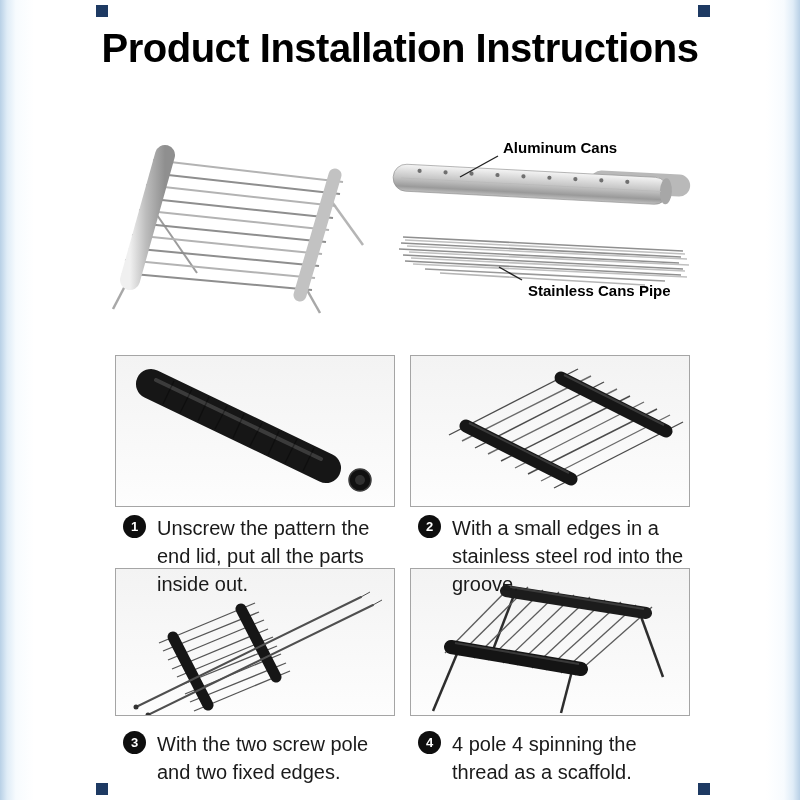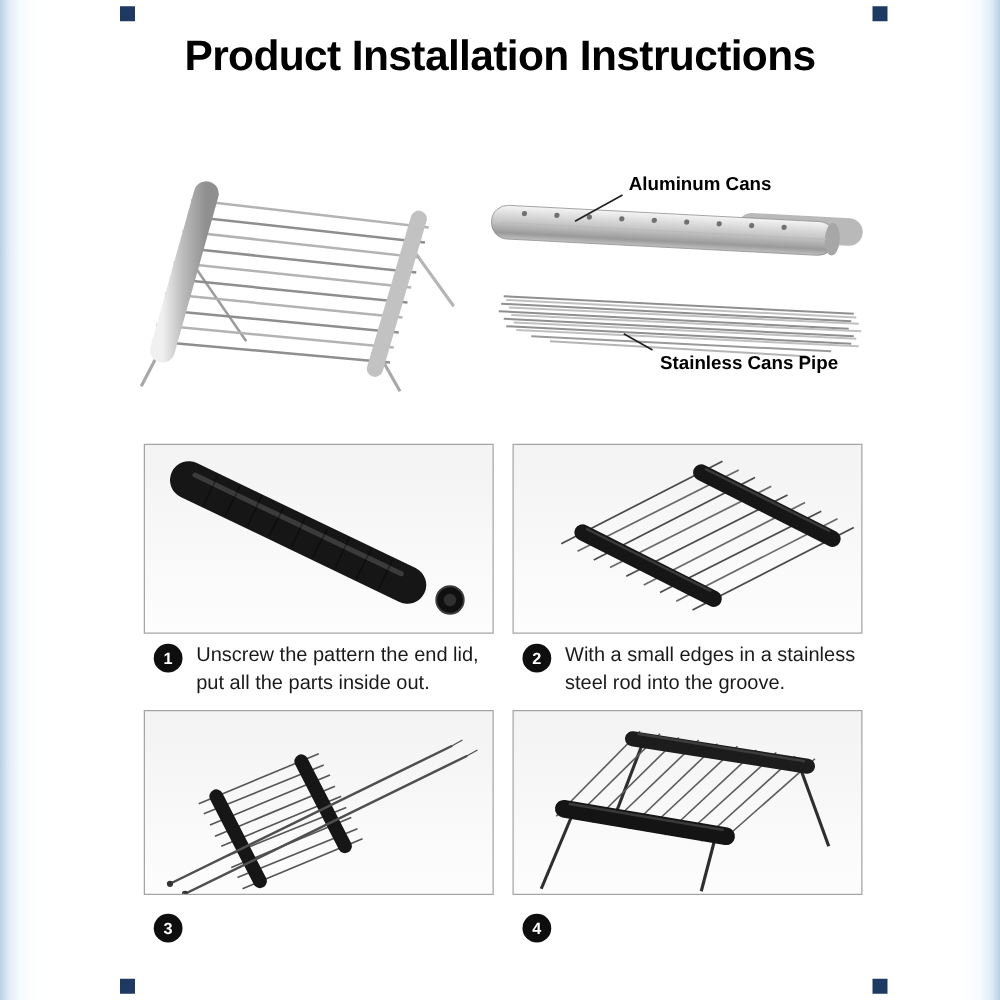--- a/index.html
+++ b/index.html
@@ -8,21 +8,21 @@
     font-family:"Liberation Sans", sans-serif;color:#111;
     background:linear-gradient(90deg,#b8d0e6 0px,#dfecf7 7px,#f7fbfe 16px,#ffffff 34px,#ffffff 766px,#f7fbfe 784px,#dfecf7 793px,#b8d0e6 800px);
   }
   .corner{position:absolute;width:12px;height:12px;background:#1e3a63;}
   .corner.tl{left:96px;top:5px;}
   .corner.tr{left:698px;top:5px;}
   .corner.bl{left:96px;top:783px;}
   .corner.br{left:698px;top:783px;}
   .title{
     position:absolute;top:26px;left:0;width:100%;margin:0;
-    text-align:center;font-size:34px;font-weight:bold;letter-spacing:-0.5px;color:#000;
+    text-align:center;font-size:40px;font-weight:bold;letter-spacing:-0.5px;color:#000;
   }
   .hero{position:absolute;left:0;top:85px;width:800px;height:250px;}
   .grill-svg{position:absolute;left:105px;top:10px;}
   .parts-svg{position:absolute;left:385px;top:40px;}
   .hero-label{position:absolute;font-size:15px;font-weight:bold;color:#000;white-space:nowrap;}
   .hero-label.cans{left:503px;top:54px;}
   .hero-label.pipe{left:528px;top:197px;}
   .panel{
     position:absolute;width:280px;height:152px;margin:0;
     border:1px solid #a5a5a5;box-sizing:border-box;
@@ -36,21 +36,21 @@
   .caption{position:absolute;display:flex;gap:11px;width:272px;align-items:flex-start;}
   .c1{left:123px;top:514px;}
   .c2{left:418px;top:514px;}
   .c3{left:123px;top:730px;}
   .c4{left:418px;top:730px;}
   .badge{
     flex:none;width:23px;height:23px;border-radius:50%;background:#0e0e0e;color:#fff;
     display:flex;align-items:center;justify-content:center;
     font-size:13px;font-weight:bold;margin-top:1px;
   }
-  .cap-text{margin:0;font-size:16px;line-height:1.4;color:#1a1a1a;width:236px;}
+  .cap-text{margin:0;font-size:20px;line-height:1.4;color:#1a1a1a;width:236px;}
 </style>
 </head>
 <body>
 
 <div class="page">
 
   <div class="corner tl"></div>
   <div class="corner tr"></div>
   <div class="corner bl"></div>
   <div class="corner br"></div>
@@ -244,18 +244,20 @@
   <div class="caption c1">
     <span class="badge">1</span>
     <p class="cap-text">Unscrew the pattern the end lid, put all the parts inside out.</p>
   </div>
   <div class="caption c2">
     <span class="badge">2</span>
     <p class="cap-text">With a small edges in a stainless steel rod into the groove.</p>
   </div>
   <div class="caption c3">
     <span class="badge">3</span>
+    <p class="cap-text">With the two screw pole and two fixed edges.</p>
   </div>
   <div class="caption c4">
     <span class="badge">4</span>
+    <p class="cap-text">4 pole 4 spinning the thread as a scaffold.</p>
   </div>
 
 </div>
 
 </body></html>

